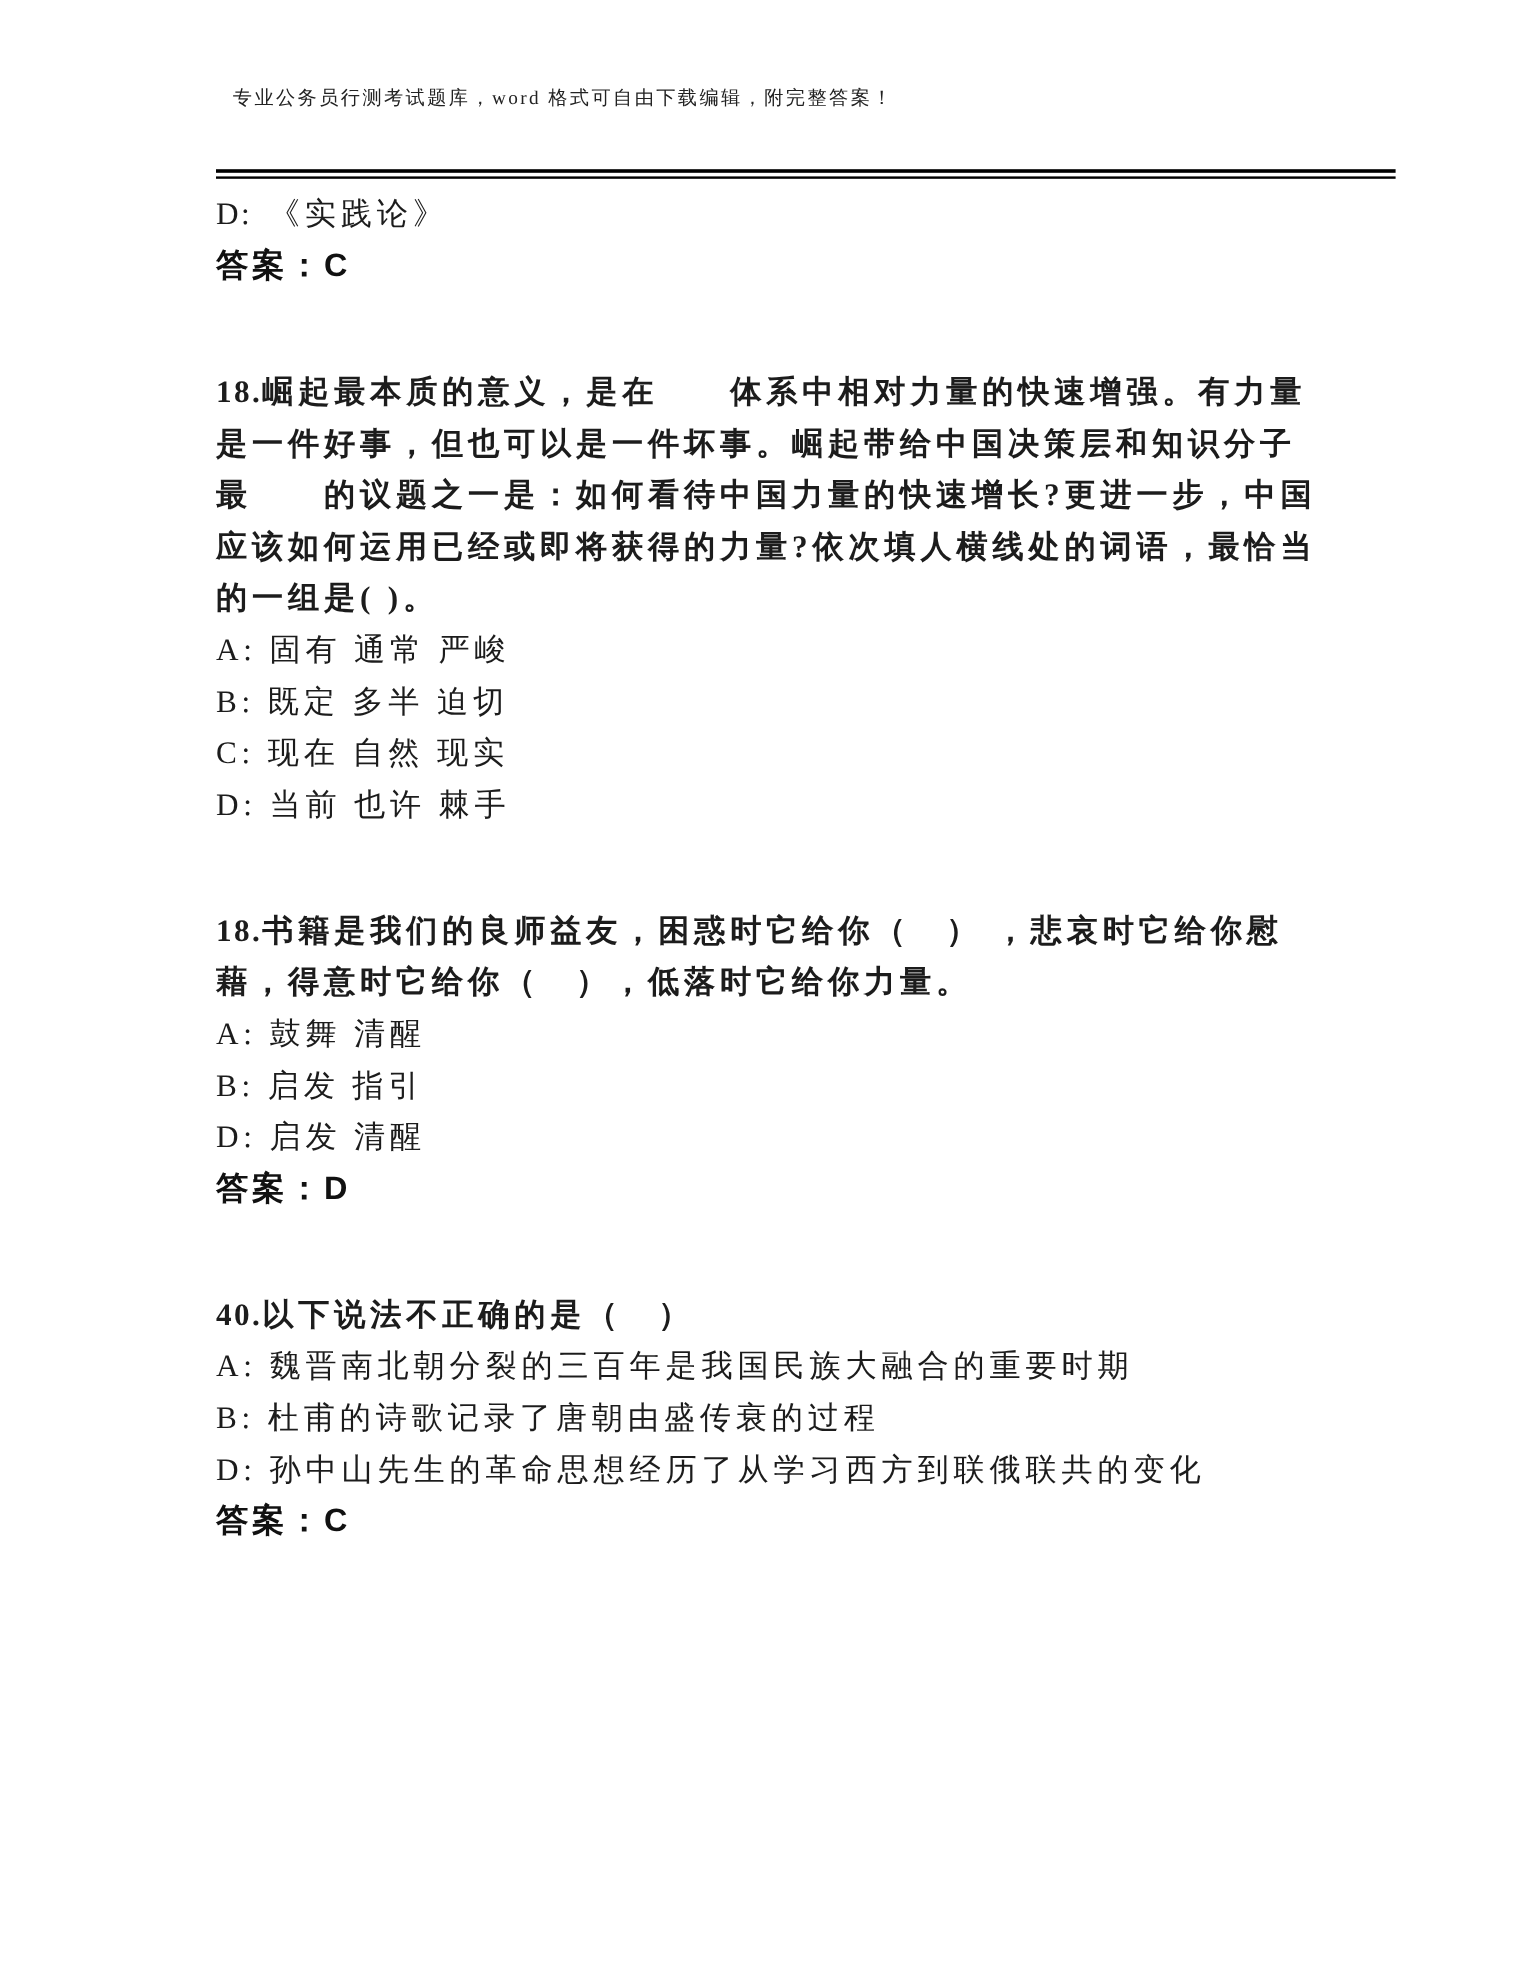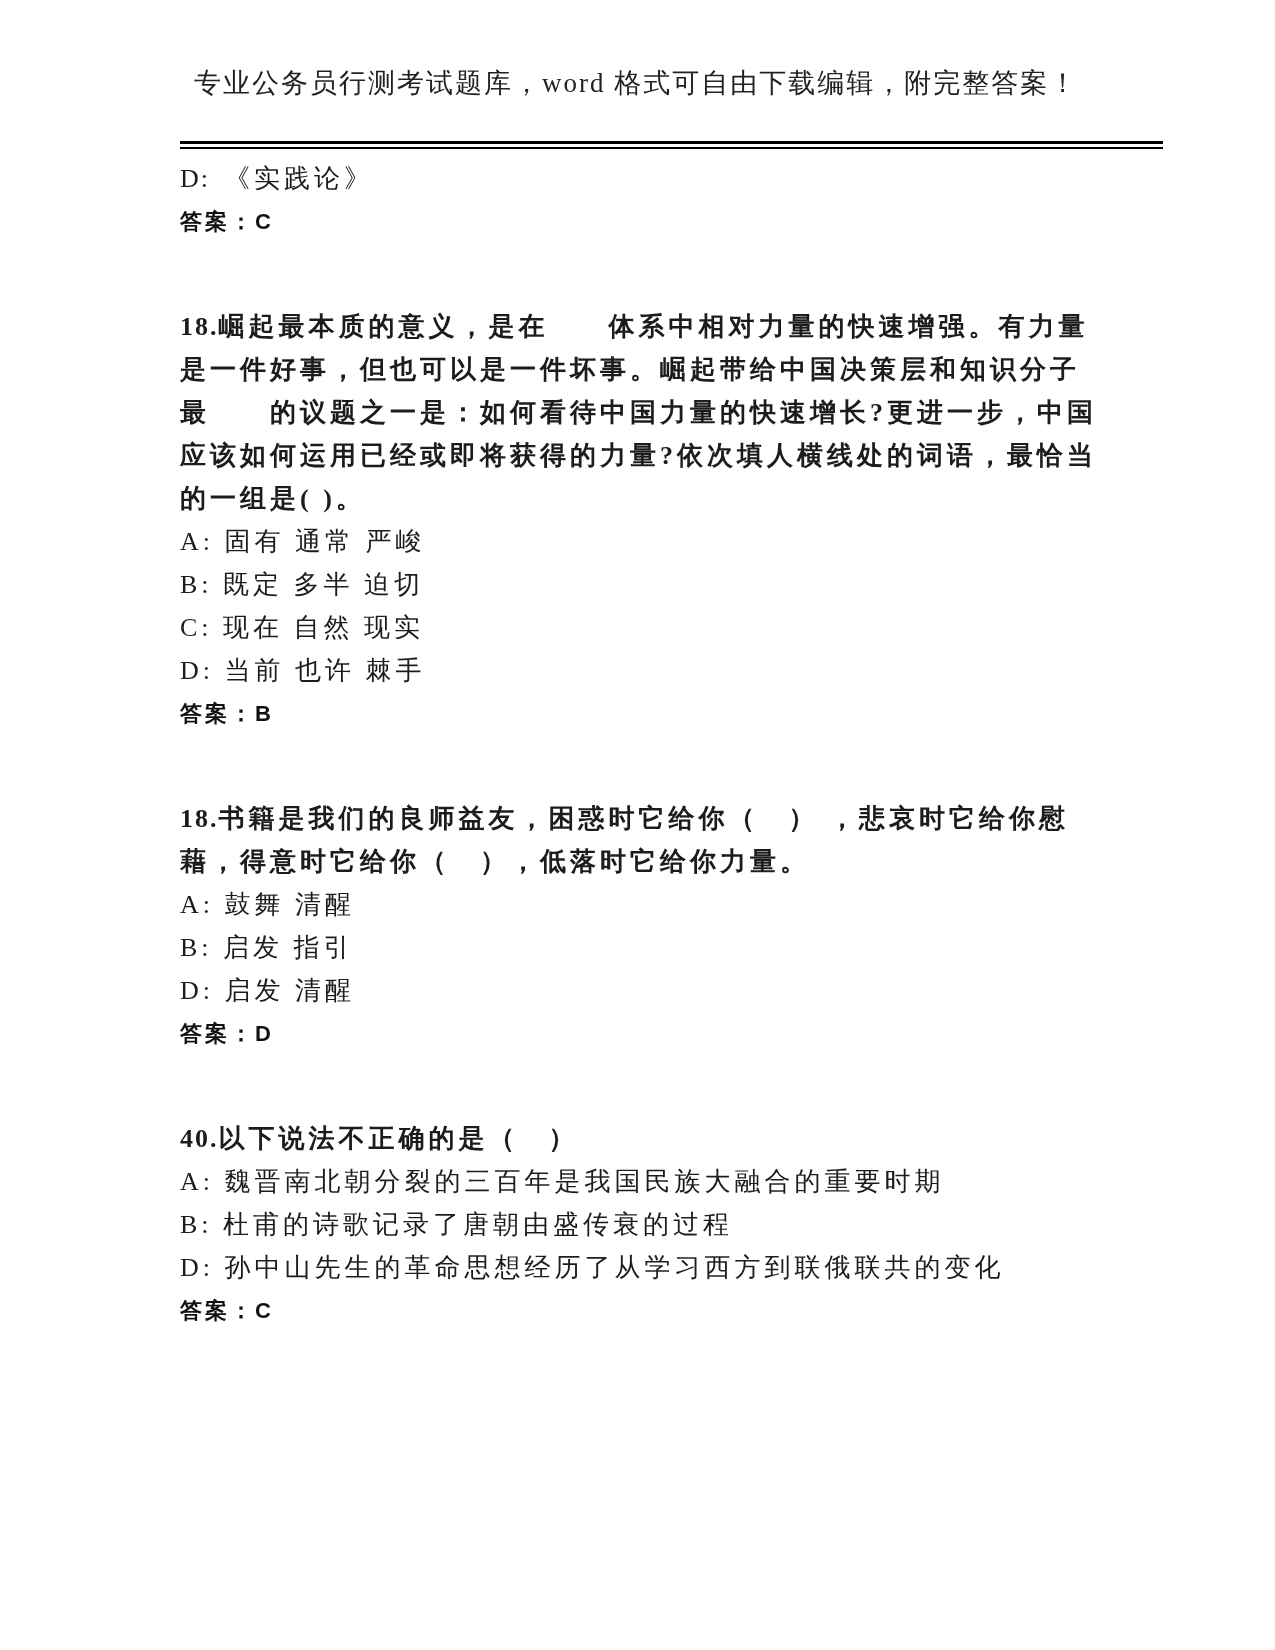--- a/index.html
+++ b/index.html
@@ -14,21 +14,21 @@
     margin: 0 auto;
     background: #ffffff;
     box-sizing: border-box;
     padding: 70px 0 0 180px;
     color: #1c1c1c;
     font-family: "Liberation Serif", "DejaVu Serif", serif;
   }
   .header-note {
     margin: 0 0 0 14px;
     width: 960px;
-    font-size: 27px;
+    font-size: 16px;
     line-height: 26px;
     letter-spacing: 2px;
     color: #222222;
   }
   .double-rule {
     width: 983px;
     height: 8px;
     margin-top: 45px;
     box-sizing: border-box;
     border-top: 3px solid #000000;
@@ -46,21 +46,21 @@
   .stem {
     text-align: left;
     font-weight: bold;
   }
   .q-number { letter-spacing: 2px; }
   .opt-label { letter-spacing: 2px; }
   .opt-text { margin-left: 14px; margin-top: 30px; }
   .answer-line {
     font-family: "Liberation Sans", "DejaVu Sans", sans-serif;
     font-weight: bold;
-    font-size: 22px;
+    font-size: 27px;
     letter-spacing: 3px;
     color: #111111;
   }
 </style>
 </head>
 <body>
 
 <div class="page">
 
   <div class="header">
@@ -74,21 +74,20 @@
       <p class="option-line"><span class="opt-label">D:</span><span class="opt-text">《实践论》</span></p>
       <p class="answer-line">答案：C</p>
     </section>
 
     <section class="question">
       <p class="stem"><span class="q-number">18.</span><span>崛起最本质的意义，是在　　体系中相对力量的快速增强。有力量是一件好事，但也可以是一件坏事。崛起带给中国决策层和知识分子最　　的议题之一是：如何看待中国力量的快速增长?更进一步，中国应该如何运用已经或即将获得的力量?依次填人横线处的词语，最恰当的一组是( )。</span></p>
       <p class="option-line">A: 固有 通常 严峻</p>
       <p class="option-line">B: 既定 多半 迫切</p>
       <p class="option-line">C: 现在 自然 现实</p>
       <p class="option-line">D: 当前 也许 棘手</p>
-      <p class="answer-line">答案：B</p>
     </section>
 
     <section class="question">
       <p class="stem"><span class="q-number">18.</span><span>书籍是我们的良师益友，困惑时它给你（　） ，悲哀时它给你慰藉，得意时它给你（　），低落时它给你力量。</span></p>
       <p class="option-line">A: 鼓舞 清醒</p>
       <p class="option-line">B: 启发 指引</p>
       <p class="option-line">D: 启发 清醒</p>
       <p class="answer-line">答案：D</p>
     </section>
 

